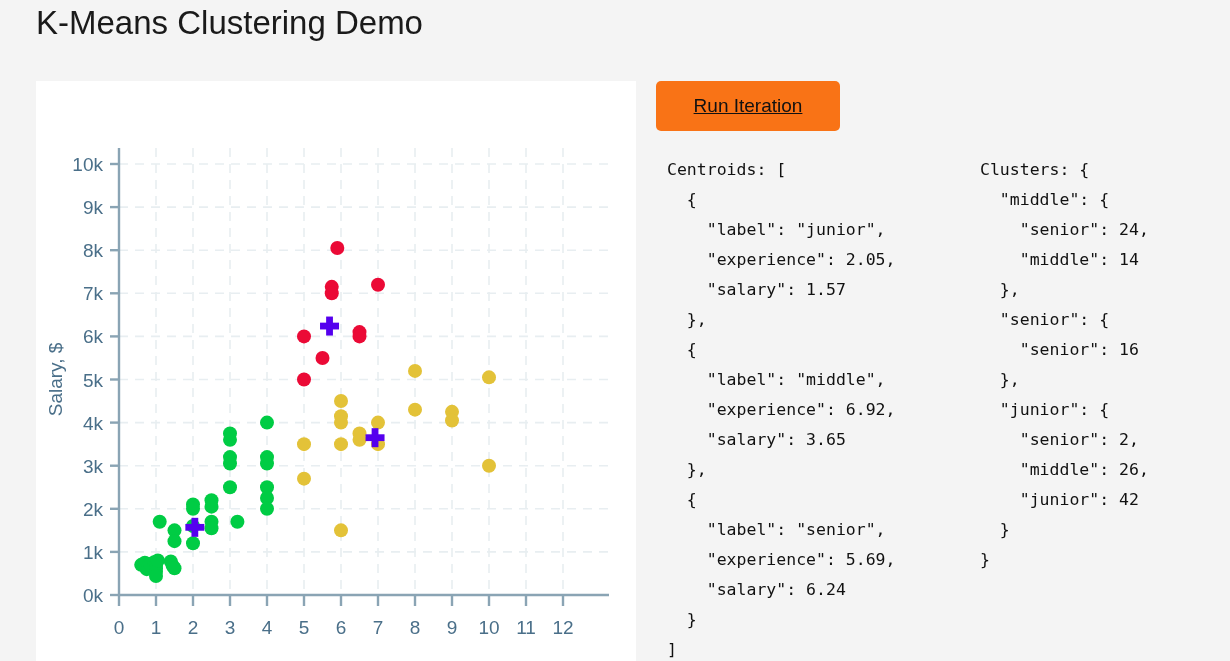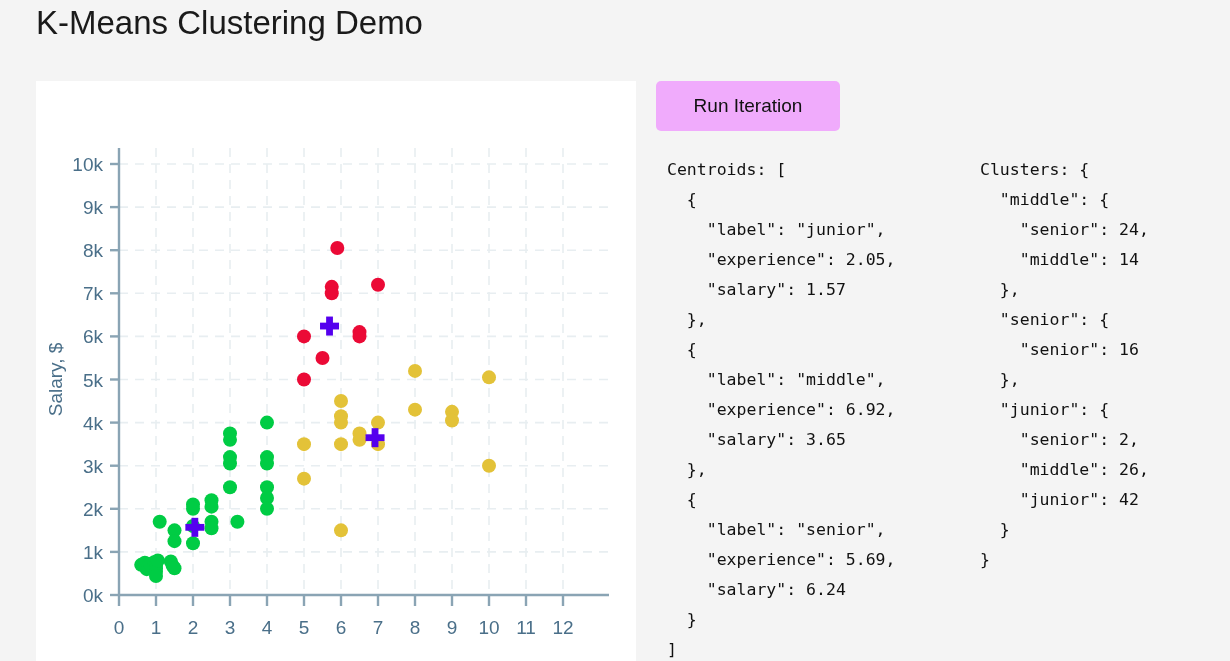--- a/index.html
+++ b/index.html
@@ -45,30 +45,31 @@
     top: 81px;
     width: 574px;
     height: 580px;
   }
   #run-iteration-button {
     position: absolute;
     left: 0px;
     top: 0px;
     width: 184px;
     height: 50px;
-    background: #f0abfc;
+    background: #f97316;
     border: none;
     border-radius: 5px;
     font-family: "Liberation Sans", sans-serif;
     font-size: 19px;
     color: #111111;
     cursor: pointer;
     padding: 0;
     text-align: center;
     line-height: 50px;
+    text-decoration: underline;
   }
   .code-block {
     position: absolute;
     top: 74px;
     font-family: "DejaVu Sans Mono", monospace;
     font-size: 16.5px;
     line-height: 30px;
     color: #111111;
     white-space: pre;
     margin: 0;

